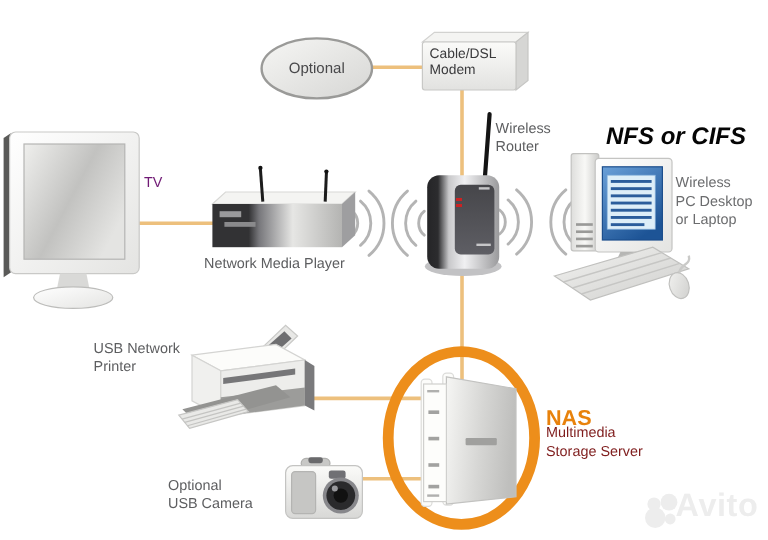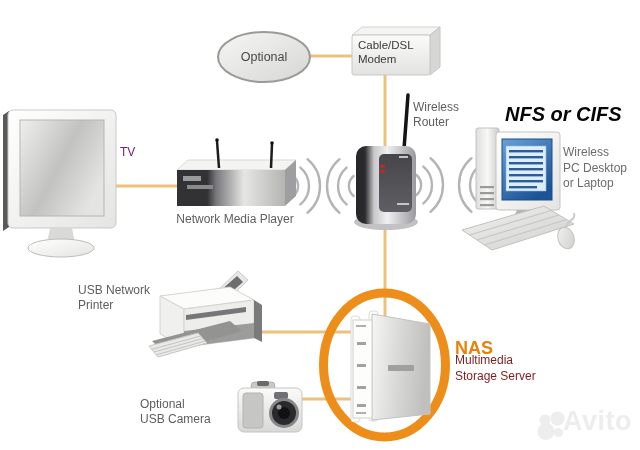--- a/index.html
+++ b/index.html
@@ -1,20 +1,20 @@
 <!DOCTYPE html>
 <html><head>
 <meta charset="utf-8">
 <style>
   html,body{margin:0;padding:0;}
   body{font-family:"Liberation Sans",sans-serif;background:#ffffff;}
   .stage{position:relative;width:640px;height:450px;background:#ffffff;overflow:hidden;}
   .stage svg.art{position:absolute;left:0;top:0;z-index:1;}
   .lbl{position:absolute;z-index:3;color:#5d5e60;font-size:12px;line-height:1.25;white-space:pre-line;}
-  .lbl-center{text-align:center;}
+  .lbl-center{}
   .lbl-right{text-align:left;}
   .internet-label{left:218px;top:50px;width:92px;text-align:center;color:#48484a;font-size:12.5px;}
   .modem-label{left:358px;top:39px;width:70px;color:#3a3a3c;font-size:11.5px;line-height:1.2;}
   .router-label{left:413px;top:100px;width:70px;}
   .tv-label{left:120px;top:145px;color:#701a75;}
   .mp-label{left:170px;top:212px;width:130px;}
   .pc-label{left:563px;top:145px;width:75px;color:#6b6c6e;line-height:1.3;}
   .printer-label{left:78px;top:283px;width:96px;}
   .camera-label{left:140px;top:397px;width:96px;}
   .nas-title{left:455px;top:337px;color:#e8820c;font-weight:bold;font-size:18px;}

